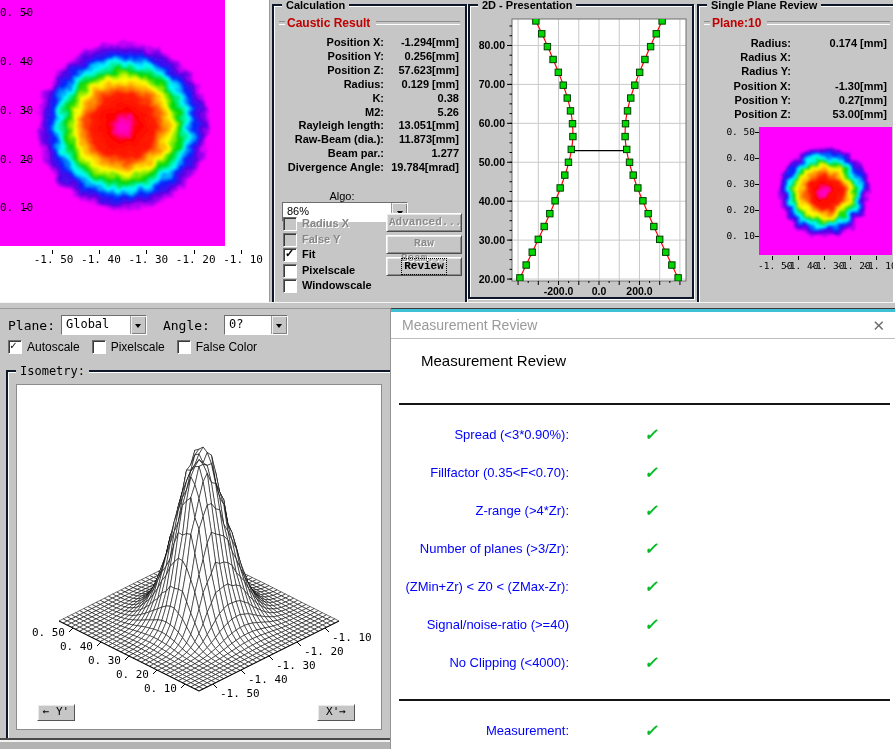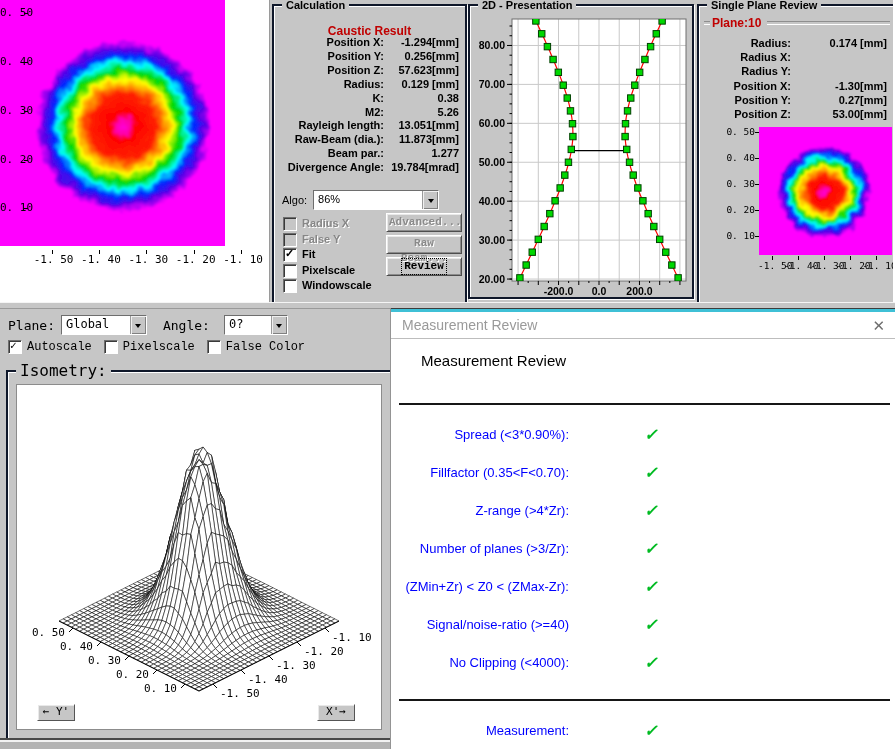--- a/index.html
+++ b/index.html
@@ -24,21 +24,21 @@
   .frow2{line-height:14.2px;}
 
   
   .cbrow{display:flex;align-items:flex-start;height:15.5px;}
   .cb{width:12px;height:12px;background:#fff;border:1px solid;border-color:#6e6e6e #fff #fff #6e6e6e;
       box-shadow:inset 1px 1px 0 #3a3a3a;position:relative;flex:0 0 12px;}
   .cb.checked::after{content:"✓";position:absolute;left:1px;top:-2px;font-size:11px;font-weight:bold;color:#000;}
   .cb.disabled{background:#c6c6c6;}
   .cblbl{padding-left:5px;font-size:11px;font-weight:bold;white-space:nowrap;}
   .cblbl.dis{color:#868686;text-shadow:1px 1px 0 #fff;}
-  .cbrow.mono .cblbl{font-family:Liberation Mono, monospace;font-weight:normal;font-size:12px;}
+  .cbrow.mono .cblbl{font-family:Liberation Sans, sans-serif;font-weight:normal;font-size:12px;}
   .cbrow.mono{height:18px;}
 
   
   .btn{height:17px;background:#c6c6c6;border:1px solid;border-color:#fff #4d4d4d #4d4d4d #fff;
        box-shadow:inset 1px 1px 0 #e9e9e9,inset -1px -1px 0 #8b8b8b;
        font-size:11px;font-weight:bold;text-align:center;line-height:15px;margin-bottom:3px;cursor:default;}
   .btn.disabled{color:#8a8a8a;text-shadow:1px 1px 0 #fff;}
   .btn .inner{display:inline-block;padding:0 2px;font-family:Liberation Mono, monospace;}
   .btn.focused .inner{outline:1px dotted #000;}
   .minibtn{position:absolute;width:36px;height:15px;background:#c6c6c6;border:1px solid;border-color:#fff #555 #555 #fff;
@@ -55,23 +55,23 @@
   .arr{width:0;height:0;border:3px solid transparent;border-top:4px solid #000;margin-top:4px;}
 
   
   #beam-panel{left:0;top:0;width:269px;height:302px;background:#fff;border-right:1px solid #9a9a9a;}
   .axlbl{position:absolute;font-size:11px;line-height:12px;color:#000;font-family:"DejaVu Sans Mono",monospace;white-space:nowrap;}
   .axlbl.small{font-size:9.5px;}
   .tickh{position:absolute;width:4px;height:1px;background:#000;}
   .tickv{position:absolute;width:1px;height:4px;background:#000;}
 
   #calc-group{left:272px;top:4px;width:191px;height:296px;}
-  #calc-sub{left:5px;top:10px;right:5px;flex-direction:column;}
+  #calc-sub{left:5px;top:10px;right:5px;}
   #calc-fields{position:absolute;left:4px;top:30px;right:4px;}
-  #algo-row{position:absolute;left:8px;top:184px;display:flex;align-items:center;font-size:11px;}
+  #algo-row{position:absolute;left:8px;top:184px;display:flex;align-items:center;font-size:11px;flex-direction:column;}
   #algo-row .algolbl{padding-right:6px;}
   #algo-combo{width:124px;}
   #calc-checks{position:absolute;left:9px;top:211px;width:100px;}
   #calc-buttons{position:absolute;left:112px;top:207px;width:76px;}
 
   #pres-group{left:468px;top:4px;width:222px;height:291px;}
   #caustic-svg{position:absolute;left:2px;top:7px;}
 
   #spr-group{left:697px;top:4px;width:196px;height:296px;}
   #spr-sub{left:5px;top:10px;right:5px;}
@@ -487,21 +487,21 @@
         <span class="cb"></span>
         <span class="cblbl">Pixelscale</span>
       </div>
       <div class="cbrow mono">
         <span class="cb"></span>
         <span class="cblbl">False Color</span>
       </div>
     </div>
 
   <div id="iso-group" class="groupbox">
-    <span class="gb-title mono" style="font-weight:normal;font-size:16px;">Isometry:</span>
+    <span class="gb-title mono" style="font-weight:normal;font-size:12px;">Isometry:</span>
     <div id="iso-inner">
       <svg id="iso-svg" width="364" height="340" viewBox="0 0 364 340">
           <polygon points="182.0,170.1 186.1,168.1 182.0,166.0 177.9,168.1" fill="#ffffff" stroke="#000" stroke-width="0.55"></polygon>
           <polygon points="177.9,172.2 182.0,170.1 177.9,168.1 173.8,170.1" fill="#ffffff" stroke="#000" stroke-width="0.55"></polygon>
           <polygon points="186.1,172.2 190.2,170.1 186.1,168.1 182.0,170.1" fill="#ffffff" stroke="#000" stroke-width="0.55"></polygon>
           <polygon points="173.8,174.2 177.9,172.2 173.8,170.1 169.6,172.2" fill="#ffffff" stroke="#000" stroke-width="0.55"></polygon>
           <polygon points="182.0,174.2 186.1,172.2 182.0,170.1 177.9,172.2" fill="#ffffff" stroke="#000" stroke-width="0.55"></polygon>
           <polygon points="190.2,174.2 194.4,172.2 190.2,170.1 186.1,172.2" fill="#ffffff" stroke="#000" stroke-width="0.55"></polygon>
           <polygon points="169.6,176.3 173.8,174.2 169.6,172.2 165.5,174.2" fill="#ffffff" stroke="#000" stroke-width="0.55"></polygon>
           <polygon points="177.9,176.3 182.0,174.2 177.9,172.2 173.8,174.2" fill="#ffffff" stroke="#000" stroke-width="0.55"></polygon>

